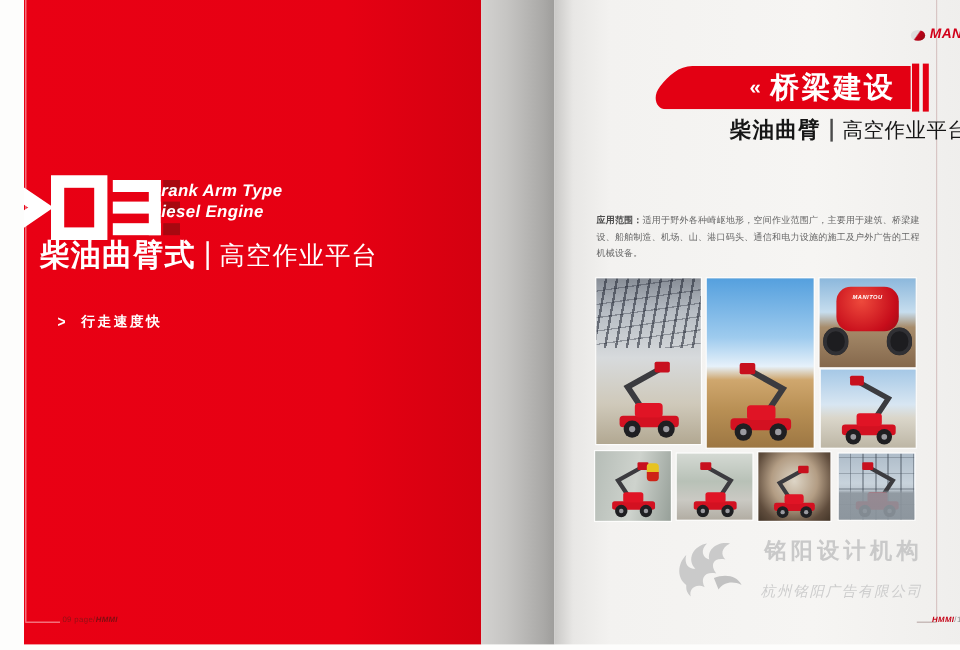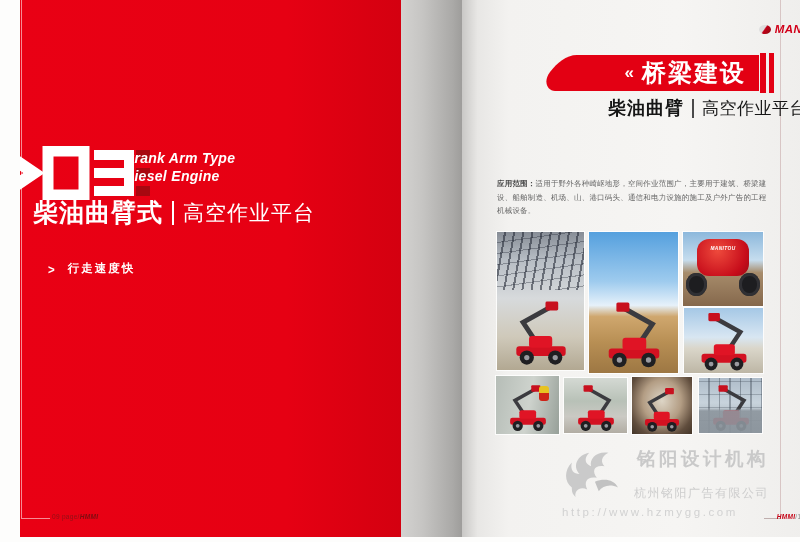--- a/index.html
+++ b/index.html
@@ -97,21 +97,21 @@
   .c-wheel{position:absolute;bottom:14%;width:26%;height:30%;border-radius:50%;background:#1d1d20;
        box-shadow:inset 0 0 0 3px #303034;}
   .c-wheel.wl{left:4%;} .c-wheel.wr{right:4%;}
   .c-brand{position:absolute;left:0;right:0;top:17%;text-align:center;color:#fff;font-size:6px;
        font-weight:bold;font-style:italic;transform:scale(.8);letter-spacing:.5px;}
 
   
   .watermark{position:absolute;left:100px;top:446px;width:238px;color:#cacaca;}
   .wm-row{display:flex;align-items:center;gap:10px;text-align:right;}
   .wm-texts .wm-studio{font-size:18.5px;font-weight:bold;letter-spacing:3.5px;color:#c9c9c9;}
-  .wm-texts .wm-company{font-size:12px;letter-spacing:1.5px;color:#cdcdcd;margin-top:14px;}
+  .wm-texts .wm-company{font-size:12px;letter-spacing:1.5px;color:#cdcdcd;margin-top:14px;font-style:italic;}
   .wm-url{margin-top:4px;font-size:11.5px;letter-spacing:2.6px;color:#d2d2d2;white-space:nowrap;}
 
   .footer-right{position:absolute;top:513px;right:30px;font-size:6.5px;color:#8b8b8b;letter-spacing:.3px;}
   .footer-right .mark{font-style:italic;font-weight:bold;color:#c40014;}
 </style>
 </head>
 <body>
 
 <div class="canvas">
 
@@ -295,21 +295,20 @@
       <div class="wm-row">
         <svg width="62" height="50" viewBox="0 0 64 52">
           <path fill="#cacaca" d="M10,40 C2,34 2,22 10,14 C8,22 12,26 18,26 C10,18 16,6 28,4 C22,10 24,16 30,18 C28,10 36,2 48,4 C40,8 40,14 44,18 C34,16 30,22 36,30 C26,28 22,34 26,42 C18,38 12,44 14,50 C10,46 10,44 10,40 Z"></path>
           <path fill="#c2c2c2" d="M34,34 C44,30 54,32 58,40 C50,36 42,38 38,44 Z"></path>
         </svg>
         <div class="wm-texts">
           <div class="wm-studio">铭阳设计机构</div>
           <div class="wm-company">杭州铭阳广告有限公司</div>
         </div>
       </div>
-      <div class="wm-url">http://www.hzmygg.com</div>
     </div>
 
     <div class="footer-right">
       <span class="mark">HMMI</span><span>/10 page</span>
     </div>
   </div>
 
 </div>
 
 </body></html>

